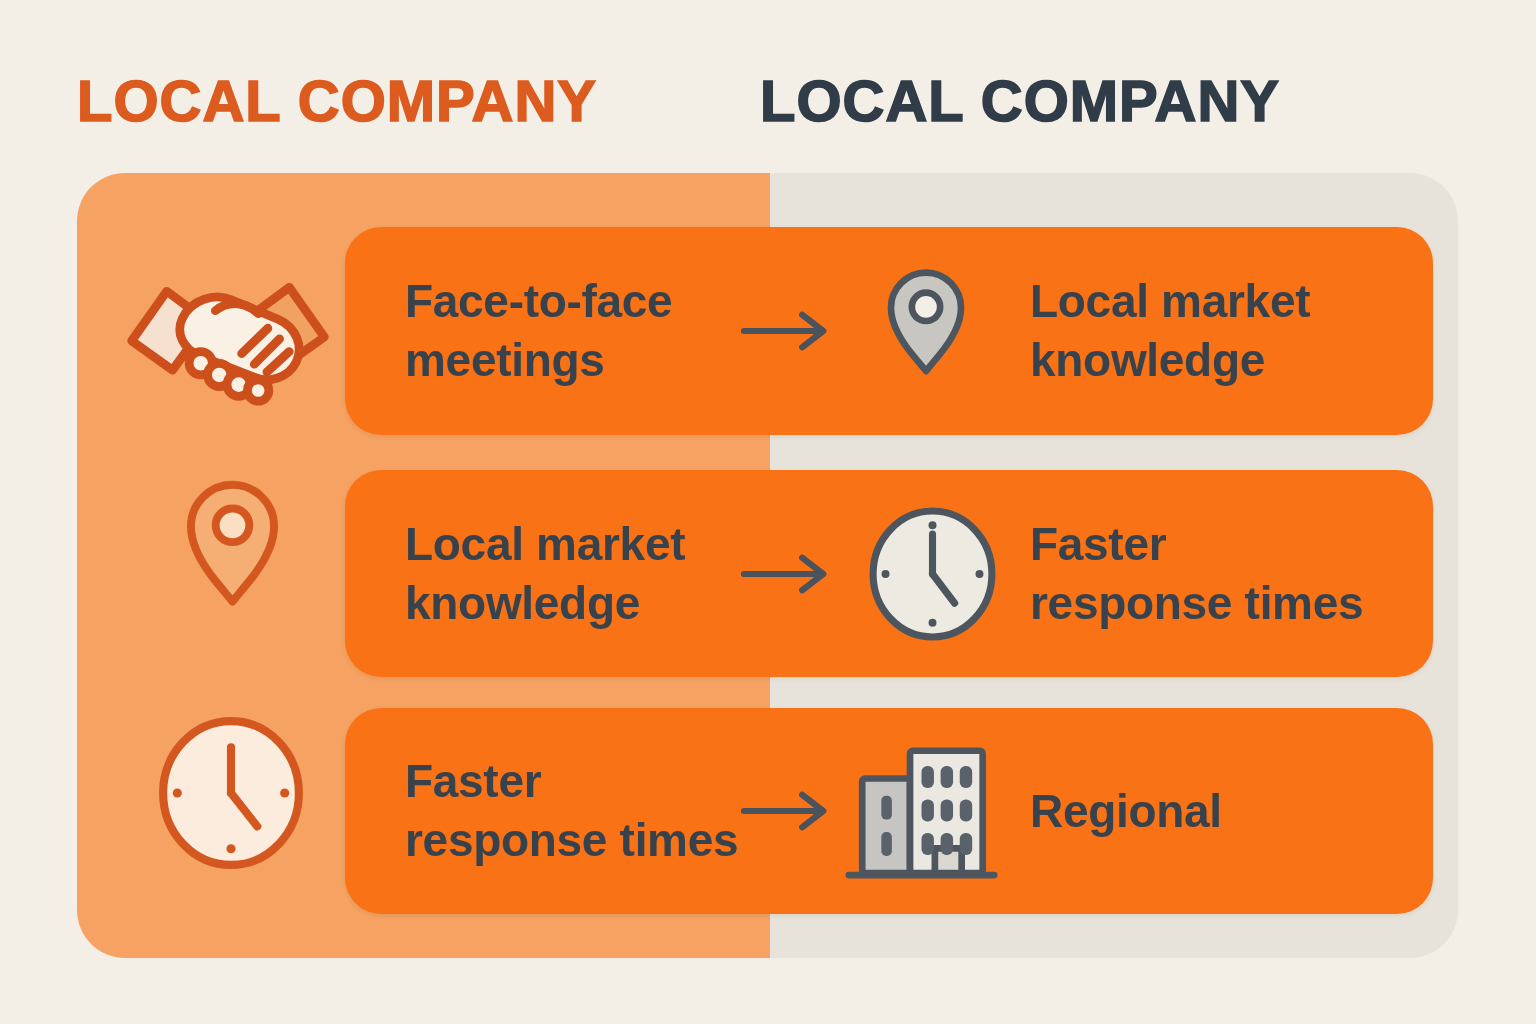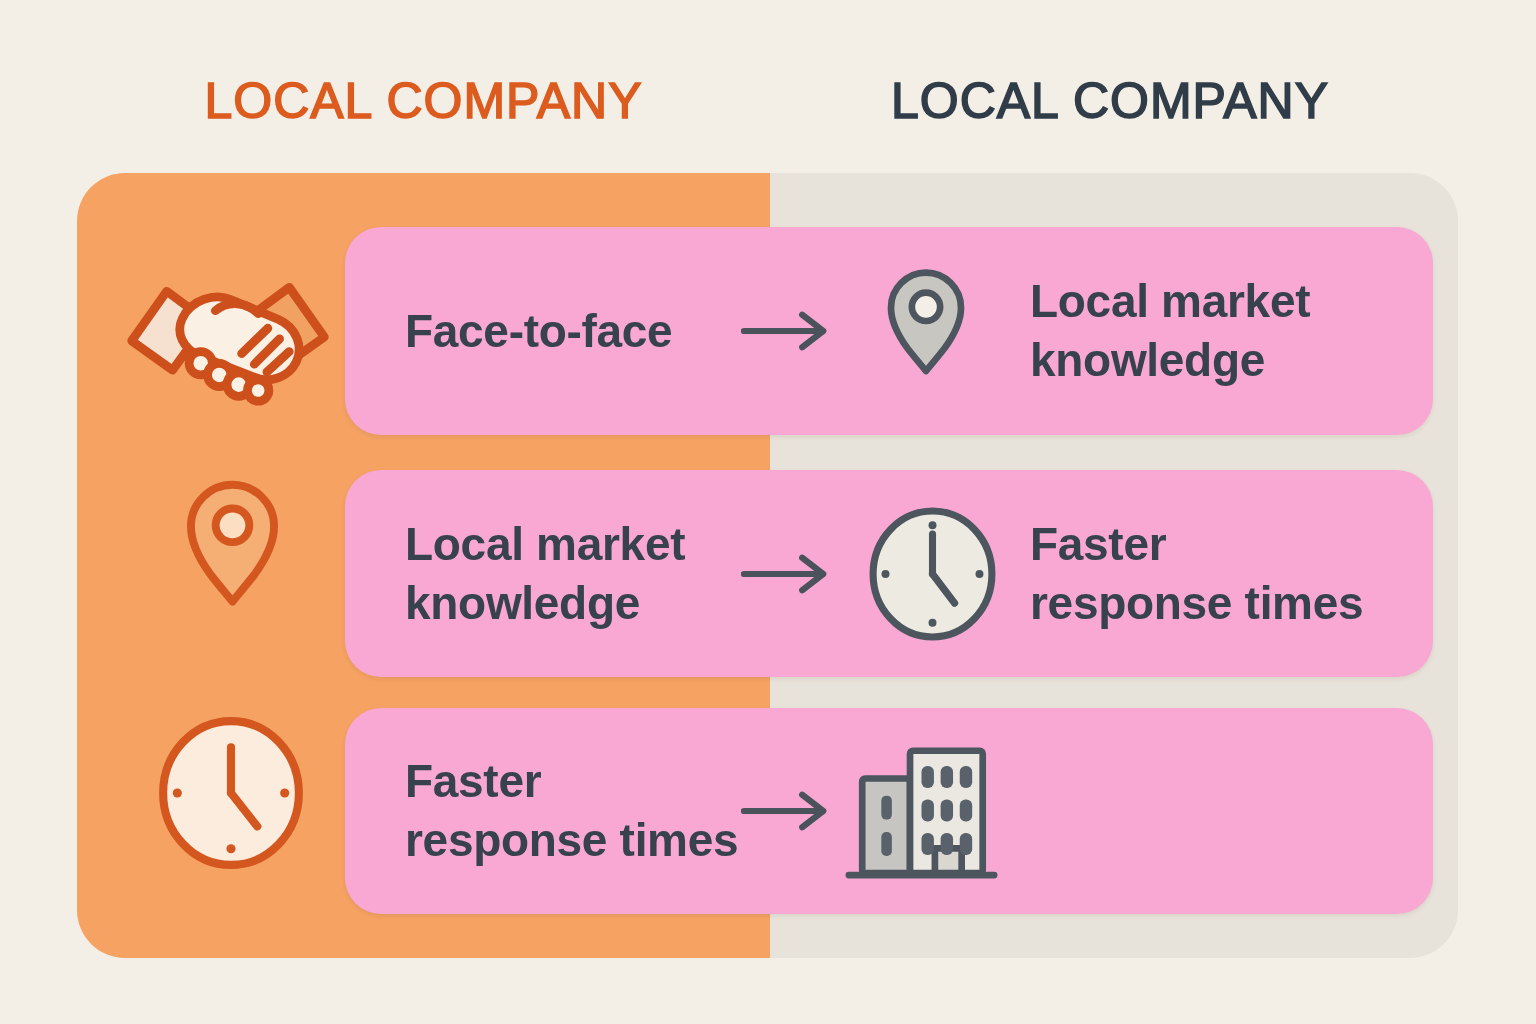--- a/index.html
+++ b/index.html
@@ -4,40 +4,40 @@
 <style>
   html,body{margin:0;padding:0;}
   .canvas{
     position:relative;width:1536px;height:1024px;overflow:hidden;
     background:#f3eee6;
     font-family:"Liberation Sans", sans-serif;
   }
   
   .title{
     position:absolute;top:62px;height:78px;line-height:78px;
-    font-size:50px;font-weight:400;letter-spacing:1px;text-align:center;
+    font-size:58px;font-weight:700;letter-spacing:1px;
     -webkit-text-stroke:1.6px currentColor;white-space:nowrap;
   }
   .title.local{left:77px;width:693px;color:#dc5b1e;}
   .title.remote{left:760px;width:700px;color:#303d49;}
   
   .board{
     position:absolute;left:77px;top:173px;width:1381px;height:785px;
     border-radius:48px;overflow:hidden;
   }
   .panel-left{position:absolute;left:0;top:0;width:693px;height:100%;background:#f5a263;}
   .panel-right{position:absolute;left:693px;top:0;right:0;height:100%;background:#e8e3da;}
   
   .side-icon{position:absolute;}
   .side-hs{left:44px;top:88px;width:214px;height:152px;}
   .side-pin{left:108px;top:305px;width:95px;height:152px;}
   .side-clock{left:78px;top:542px;width:152px;height:156px;}
   
   .card{
-    position:absolute;left:268px;width:1088px;background:#f9a8d4;
+    position:absolute;left:268px;width:1088px;background:#f97316;
     border-radius:36px;box-shadow:0 2px 4px rgba(90,70,40,0.10);
   }
   .card1{top:54px;height:208px;}
   .card2{top:297px;height:207px;}
   .card3{top:535px;height:206px;}
   .txt{
     position:absolute;top:50%;transform:translateY(-50%);
     font-size:46px;font-weight:700;line-height:59px;color:#37424d;
     letter-spacing:-0.3px;white-space:nowrap;
   }
@@ -98,20 +98,21 @@
           <circle cx="22" cy="77" r="4.5"></circle>
           <circle cx="75" cy="132" r="4.5"></circle>
           <circle cx="128" cy="77" r="4.5"></circle>
         </g>
       </svg>
     </div>
 
     <div class="card card1">
       <div class="txt l">
         <div>Face-to-face</div>
+        <div>meetings</div>
       </div>
       <div class="arrow">
         <svg viewBox="0 0 92 44">
             <path d="M3 22 H84 M64 5 L86 22 L64 39" fill="none" stroke="#4a525b" stroke-width="6.5" stroke-linecap="round" stroke-linejoin="round"></path>
           </svg>
       </div>
       <div class="ricon pin">
         <svg viewBox="0 0 96 150">
           <path d="M48 5 C25 5 6 24 6 47 C6 64 15 81 26 96 C36 109 45 119 48 123 C51 119 60 109 70 96 C81 81 90 64 90 47 C90 24 71 5 48 5 Z" fill="#c8c6c1" stroke="#4d565f" stroke-width="8" stroke-linejoin="round"></path>
           <circle cx="48" cy="46" r="17" fill="#f3efe6" stroke="#4d565f" stroke-width="8"></circle>
@@ -181,17 +182,18 @@
             <rect x="100" y="61" width="13" height="23" rx="6"></rect>
             <rect x="120" y="61" width="13" height="23" rx="6"></rect>
             <rect x="80" y="96" width="13" height="23" rx="6"></rect>
             <rect x="100" y="96" width="13" height="23" rx="6"></rect>
             <rect x="120" y="96" width="13" height="23" rx="6"></rect>
           </g>
           <line x1="4" y1="140" x2="156" y2="140" stroke="#4d565f" stroke-width="7" stroke-linecap="round"></line>
         </svg>
       </div>
       <div class="txt r">
+        <div>Regional</div>
       </div>
     </div>
 
   </div>
 </div>
 
 </body></html>

